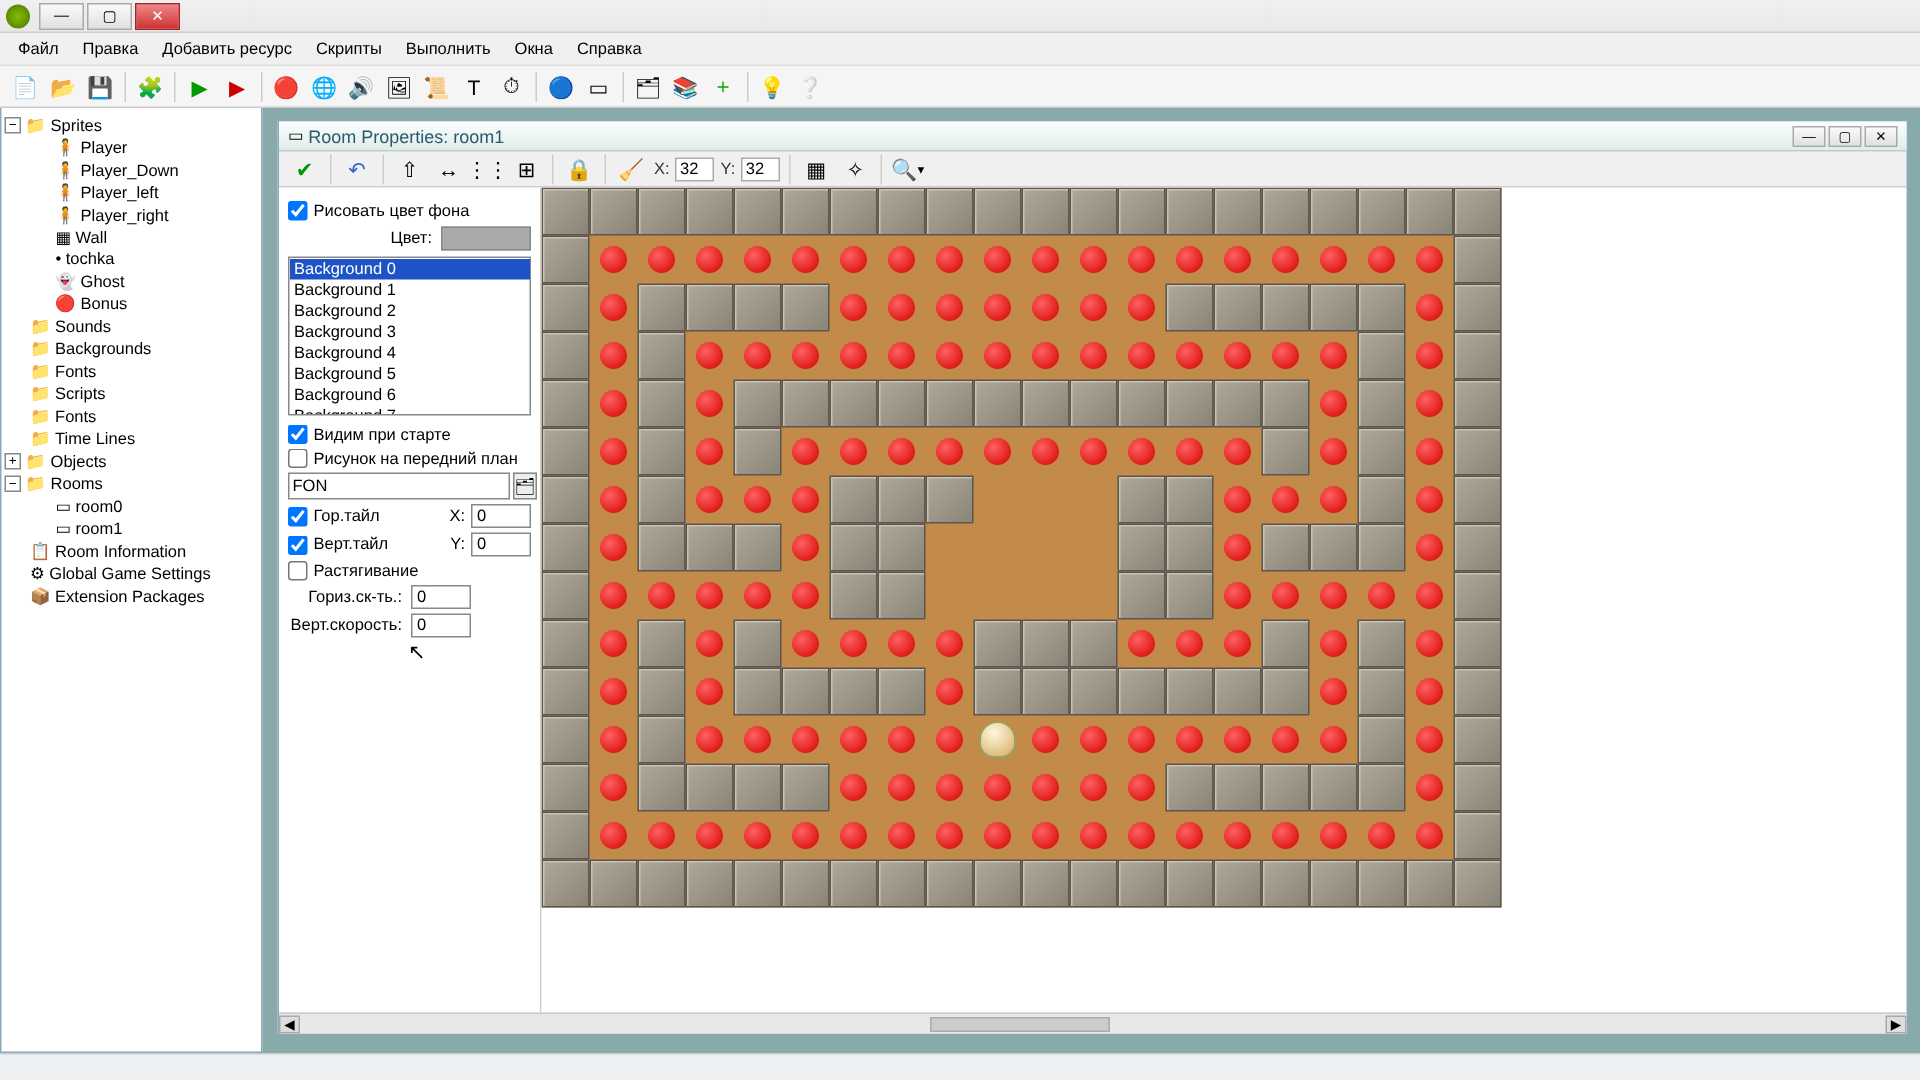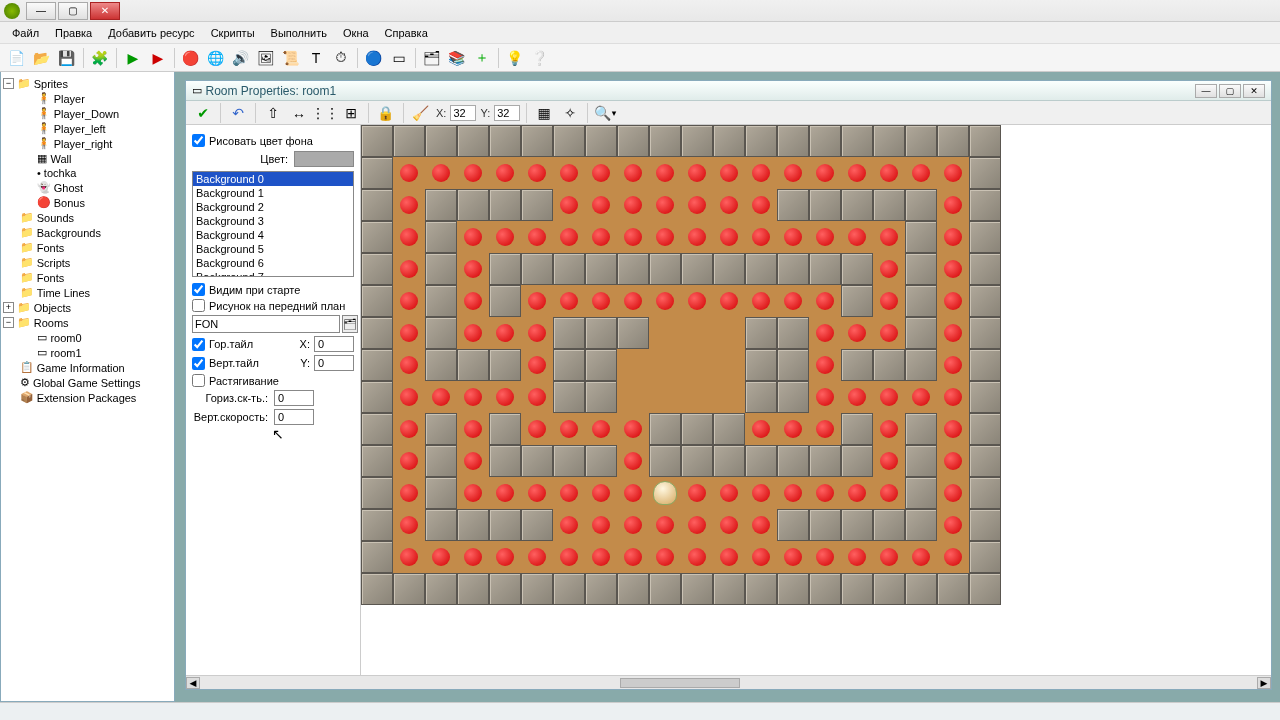--- a/index.html
+++ b/index.html
@@ -307,21 +307,21 @@
               <span class="indent"></span>
               <span>▭</span>
               <span>room1</span>
             </div>
           </div>
       </li>
       <li>
           <div class="node">
             <span class="indent"></span>
             <span>📋</span>
-            <span>Game Information</span>
+            <span>Room Information</span>
           </div>
         </li>
       <li>
           <div class="node">
             <span class="indent"></span>
             <span>⚙</span>
             <span>Global Game Settings</span>
           </div>
         </li>
       <li>

